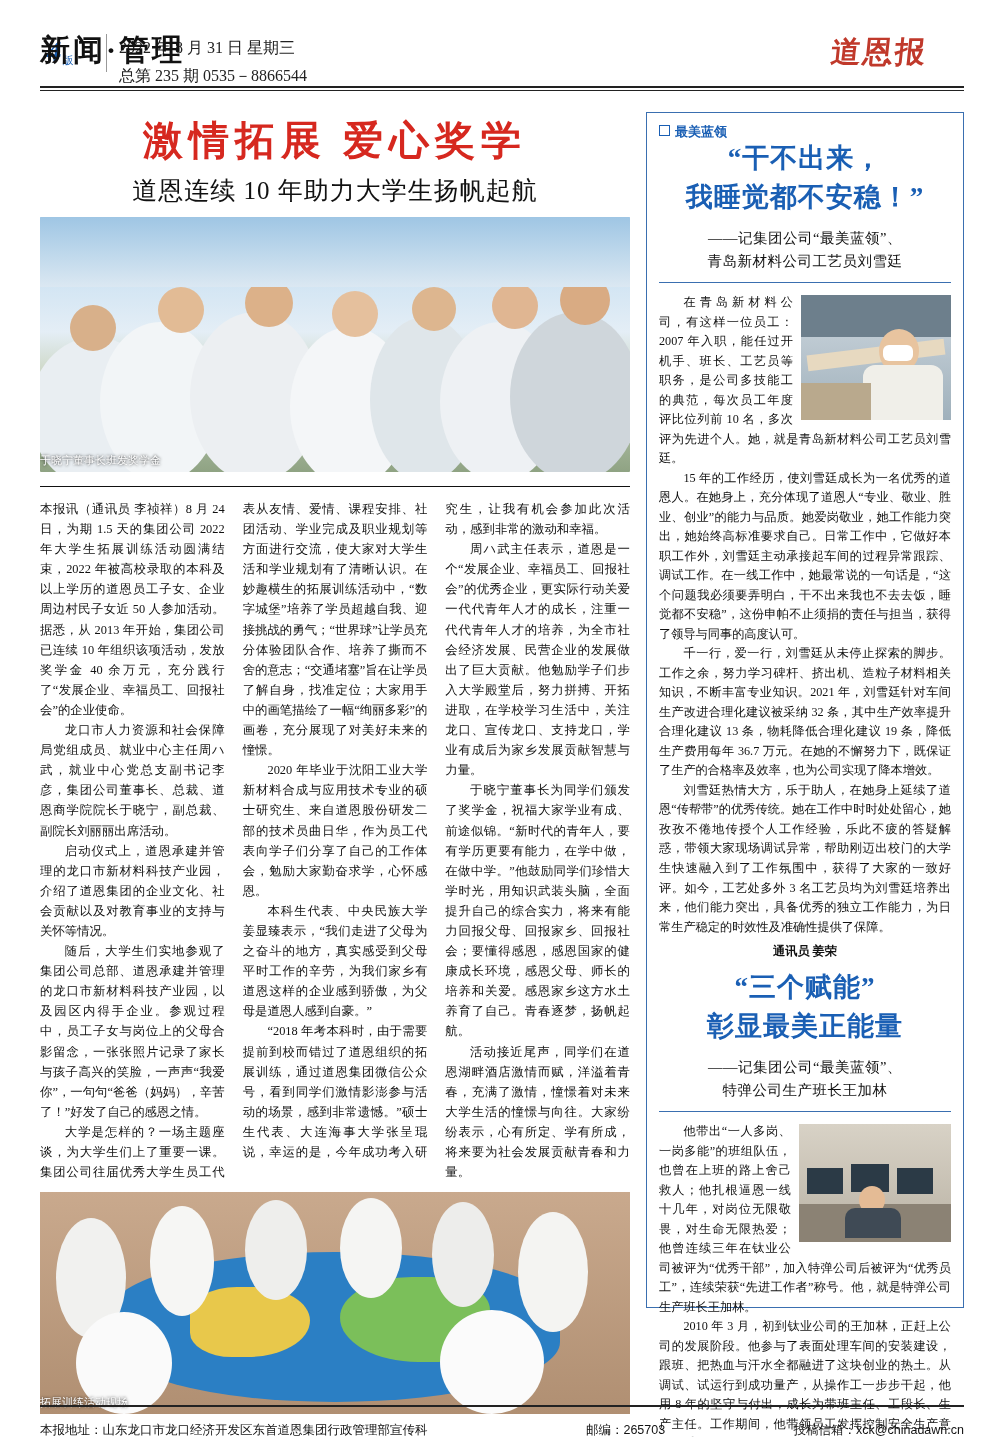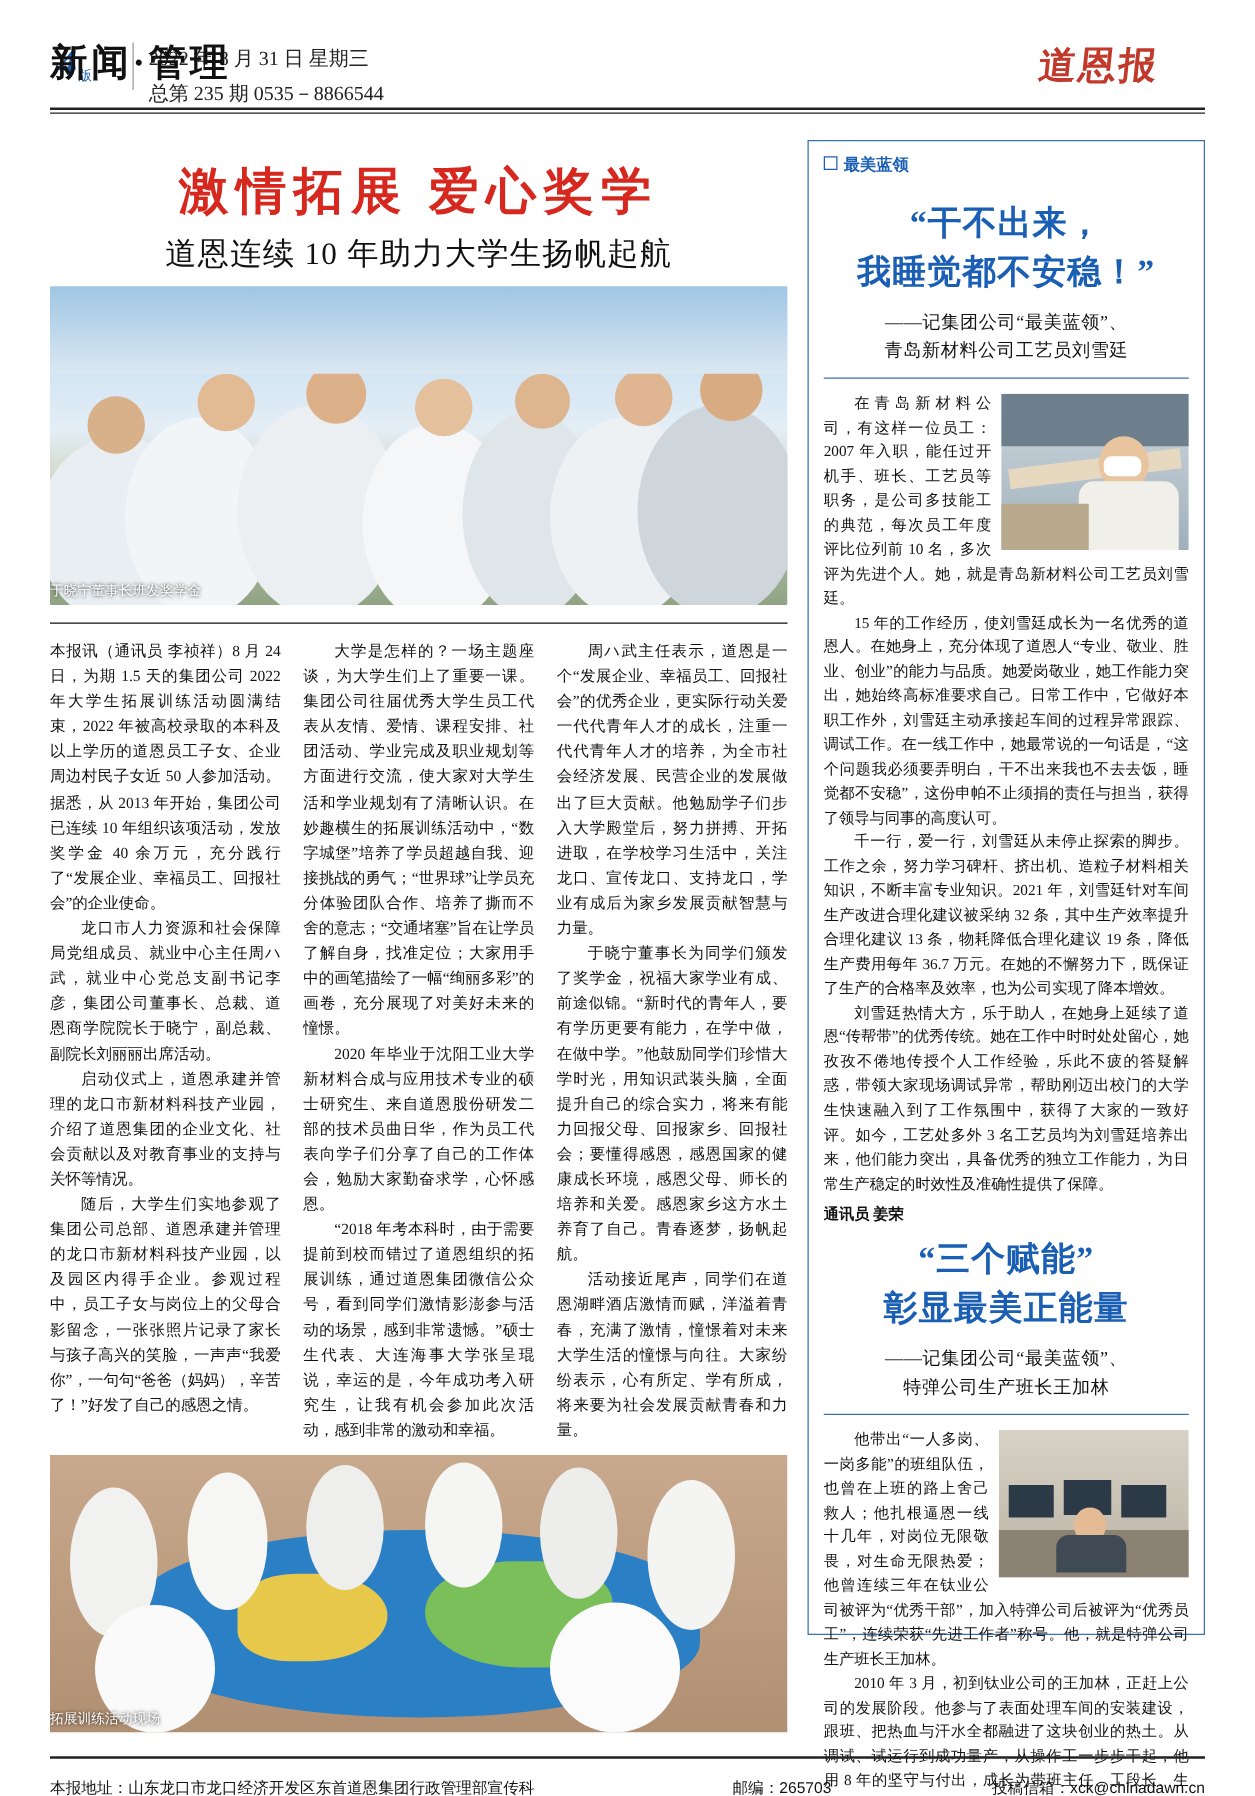--- a/index.html
+++ b/index.html
@@ -48,21 +48,21 @@
   .mast-rule2 { position:absolute; left:0; right:0; top:62px; border-top:1px solid #222; }
 
   
   .content { display:flex; gap:16px; margin-top:14px; height:1210px; }
   .left-col { width:590px; }
   .right-col { width:334px; position:relative; }
 
   
   .headline-red {
     font-size:40px; font-weight:bold; color:#d6281f; text-align:center;
-    letter-spacing:6px; line-height:1.15; margin-top:18px;
+    letter-spacing:6px; line-height:1.15; margin-top:6px;
   }
   .headline-sub {
     font-size:25px; color:#111; text-align:center; letter-spacing:1px;
     margin-top:10px; font-weight:normal;
   }
   .rule-thin { border-top:1px solid #111; margin:14px 0 0 0; }
 
   
   .photo { position:relative; overflow:hidden; }
   .photo .cap {
@@ -76,40 +76,40 @@
   .photo-sky { position:absolute; inset:0; background:linear-gradient(#b9d8ef,#e4eef6 45%,#cfd9c9 60%,#8fa383 100%); }
   .blob { position:absolute; border-radius:50%; }
 
   
   .cols3 { column-count:3; column-gap:18px; column-rule:0; font-size:12.4px; line-height:1.62; text-align:justify; margin-top:12px; }
   .cols3 p { margin:0 0 0 0; text-indent:2em; }
   .cols3 p.first { text-indent:0; }
 
   
   .rbox { border:1px solid #3a6fb0; padding:10px 12px 12px; height:1196px; box-sizing:border-box; position:relative; }
-  .rbox-tag { font-size:13px; color:#1a5fb4; font-weight:bold; margin-bottom:20px; }
+  .rbox-tag { font-size:13px; color:#1a5fb4; font-weight:bold; margin-bottom:0; }
   .rbox-tag .sq { display:inline-block; width:9px; height:9px; border:1px solid #1a5fb4; margin-right:5px; }
   .r-head {
     font-size:27px; font-weight:bold; color:#1a5fb4; text-align:center;
     line-height:1.28; letter-spacing:1px;
   }
   .r-head2 {
     font-size:27px; font-weight:bold; color:#1a5fb4; text-align:center;
     line-height:1.28; letter-spacing:1px; margin-top:4px;
   }
   .r-sub { font-size:14.5px; color:#111; text-align:center; line-height:1.55; margin-top:13px; }
   .r-sub div { letter-spacing:.5px; }
   .r-divider { border-top:1px solid #3a6fb0; margin:10px 0; }
 
   .r-body { font-size:12.2px; line-height:1.6; text-align:justify; }
   .r-body p { margin:0; text-indent:2em; }
   .r-flow { }
   .rphoto { width:150px; height:125px; float:right; margin:2px 0 4px 8px; position:relative; overflow:hidden; }
   .rphoto2 { width:152px; height:118px; float:right; margin:2px 0 4px 8px; position:relative; overflow:hidden; }
-  .byline { text-align:left; font-size:12.2px; margin-top:6px; font-weight:bold; }
+  .byline { text-align:center; font-size:12.2px; margin-top:6px; font-weight:bold; }
 
   
   .footer-rule { position:absolute; left:40px; right:40px; bottom:58px; border-top:2px solid #222; }
   .footer {
     position:absolute; left:40px; right:40px; bottom:26px;
     display:flex; justify-content:space-between; align-items:center;
     font-size:12.5px; font-family:"Liberation Sans", sans-serif; color:#111;
   }
   .footer .mid { margin-left:30px; }
 </style>
@@ -165,20 +165,21 @@
 
       <div class="rule-thin"></div>
 
       <div class="cols3">
         <p class="first">本报讯（通讯员 李祯祥）8 月 24 日，为期 1.5 天的集团公司 2022 年大学生拓展训练活动圆满结束，2022 年被高校录取的本科及以上学历的道恩员工子女、企业周边村民子女近 50 人参加活动。据悉，从 2013 年开始，集团公司已连续 10 年组织该项活动，发放奖学金 40 余万元，充分践行了“发展企业、幸福员工、回报社会”的企业使命。</p>
         <p>龙口市人力资源和社会保障局党组成员、就业中心主任周ハ武，就业中心党总支副书记李彦，集团公司董事长、总裁、道恩商学院院长于晓宁，副总裁、副院长刘丽丽出席活动。</p>
         <p>启动仪式上，道恩承建并管理的龙口市新材料科技产业园，介绍了道恩集团的企业文化、社会贡献以及对教育事业的支持与关怀等情况。</p>
         <p>随后，大学生们实地参观了集团公司总部、道恩承建并管理的龙口市新材料科技产业园，以及园区内得手企业。参观过程中，员工子女与岗位上的父母合影留念，一张张照片记录了家长与孩子高兴的笑脸，一声声“我爱你”，一句句“爸爸（妈妈），辛苦了！”好发了自己的感恩之情。</p>
         <p>大学是怎样的？一场主题座谈，为大学生们上了重要一课。集团公司往届优秀大学生员工代表从友情、爱情、课程安排、社团活动、学业完成及职业规划等方面进行交流，使大家对大学生活和学业规划有了清晰认识。在妙趣横生的拓展训练活动中，“数字城堡”培养了学员超越自我、迎接挑战的勇气；“世界球”让学员充分体验团队合作、培养了撕而不舍的意志；“交通堵塞”旨在让学员了解自身，找准定位；大家用手中的画笔描绘了一幅“绚丽多彩”的画卷，充分展现了对美好未来的憧憬。</p>
         <p>2020 年毕业于沈阳工业大学新材料合成与应用技术专业的硕士研究生、来自道恩股份研发二部的技术员曲日华，作为员工代表向学子们分享了自己的工作体会，勉励大家勤奋求学，心怀感恩。</p>
+        <p>本科生代表、中央民族大学姜显臻表示，“我们走进了父母为之奋斗的地方，真实感受到父母平时工作的辛劳，为我们家乡有道恩这样的企业感到骄傲，为父母是道恩人感到自豪。”</p>
         <p>“2018 年考本科时，由于需要提前到校而错过了道恩组织的拓展训练，通过道恩集团微信公众号，看到同学们激情影澎参与活动的场景，感到非常遗憾。”硕士生代表、大连海事大学张呈琨说，幸运的是，今年成功考入研究生，让我有机会参加此次活动，感到非常的激动和幸福。</p>
         <p>周ハ武主任表示，道恩是一个“发展企业、幸福员工、回报社会”的优秀企业，更实际行动关爱一代代青年人才的成长，注重一代代青年人才的培养，为全市社会经济发展、民营企业的发展做出了巨大贡献。他勉励学子们步入大学殿堂后，努力拼搏、开拓进取，在学校学习生活中，关注龙口、宣传龙口、支持龙口，学业有成后为家乡发展贡献智慧与力量。</p>
         <p>于晓宁董事长为同学们颁发了奖学金，祝福大家学业有成、前途似锦。“新时代的青年人，要有学历更要有能力，在学中做，在做中学。”他鼓励同学们珍惜大学时光，用知识武装头脑，全面提升自己的综合实力，将来有能力回报父母、回报家乡、回报社会；要懂得感恩，感恩国家的健康成长环境，感恩父母、师长的培养和关爱。感恩家乡这方水土养育了自己。青春逐梦，扬帆起航。</p>
         <p>活动接近尾声，同学们在道恩湖畔酒店激情而赋，洋溢着青春，充满了激情，憧憬着对未来大学生活的憧憬与向往。大家纷纷表示，心有所定、学有所成，将来要为社会发展贡献青春和力量。</p>
       </div>
 
       <div class="photo ph2">
         <div style="position:absolute;inset:0;background:linear-gradient(#c9a98d,#b08f72);"></div>
         <div style="position:absolute;left:70px;top:60px;width:450px;height:150px;background:#2b7fc4;border-radius:50%/40%;"></div>
         <div style="position:absolute;left:150px;top:95px;width:120px;height:70px;background:#e8c84b;border-radius:45% 55% 60% 40%;"></div>

